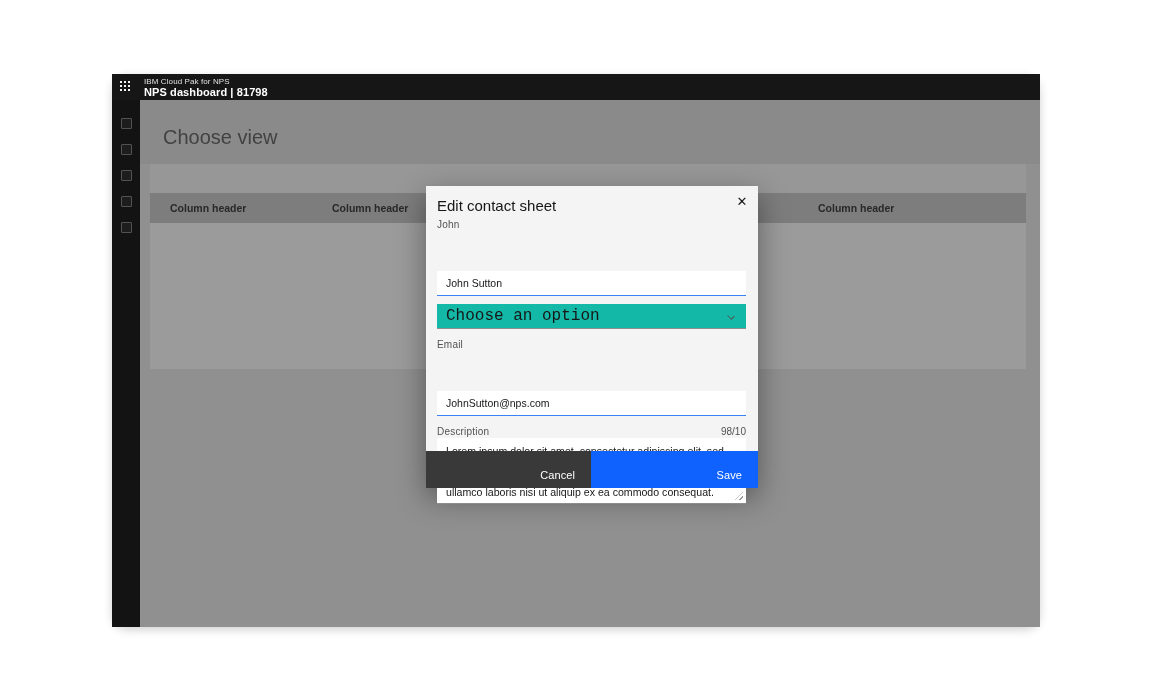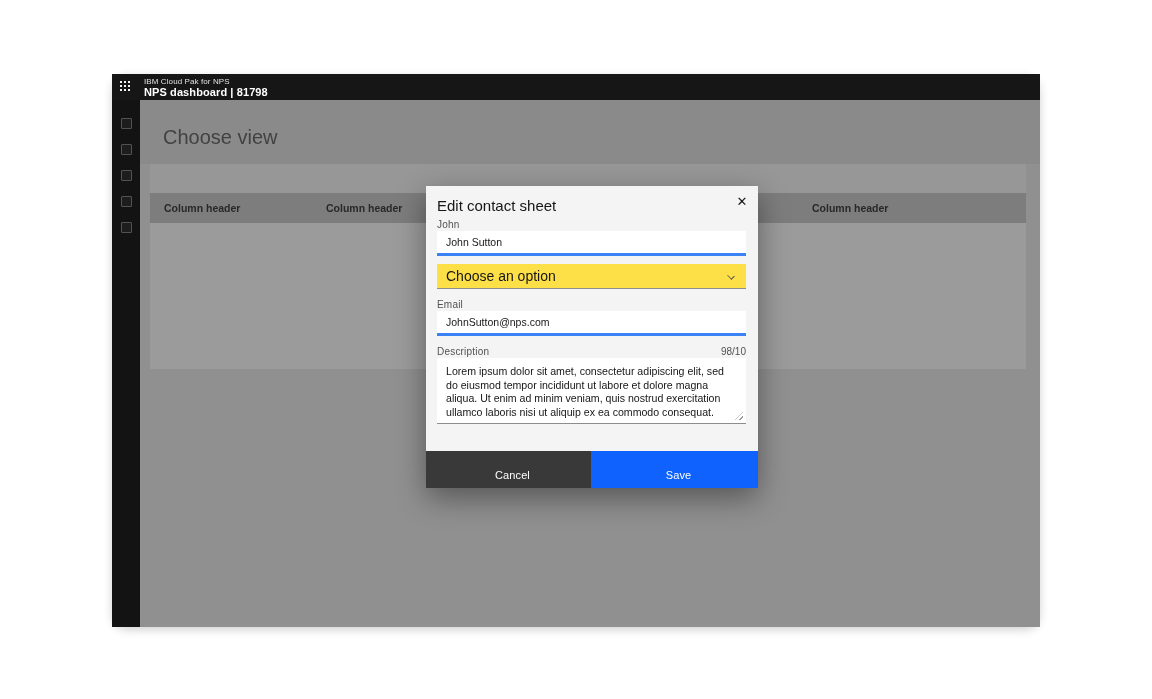--- a/index.html
+++ b/index.html
@@ -23,54 +23,54 @@
   .side-nav { position:absolute; left:0; top:26px; bottom:0; width:28px; background:#131313;
               display:flex; flex-direction:column; align-items:center; padding-top:18px; gap:15px; }
   .nav-sq { width:11px; height:11px; border:1px solid #525252; background:#1d1d1d; border-radius:1px; cursor:pointer; }
 
   
   .main { position:absolute; left:28px; top:26px; right:0; bottom:0; background:#909090; overflow:hidden; }
   .title-band { position:absolute; left:0; top:0; right:0; height:64px; background:#8a8a8a; }
   .page-title { position:absolute; left:23px; top:26px; font-size:20px; color:#424242; font-weight:400; }
   .table-wrap { position:absolute; left:10px; top:64px; width:876px; height:205px; background:#979797; }
   .thead { position:absolute; left:0; right:0; top:29px; height:30px; background:#7d7d7d; display:flex; }
-  .th { display:flex; align-items:center; padding-left:14px; font-size:10.5px; font-weight:700; color:#282828; }
+  .th { display:flex; align-items:center; padding-left:20px; font-size:10.5px; font-weight:700; color:#282828; }
   .th:nth-child(1),.th:nth-child(2),.th:nth-child(3),.th:nth-child(4) { width:162px; flex:none; }
   .th:nth-child(5) { flex:1; }
   .tbody { position:absolute; left:0; right:0; top:59px; bottom:0; background:#9b9b9b; }
 
   
   .modal { position:absolute; left:314px; top:112px; width:332px; height:302px; background:#f4f4f4;
            box-shadow:0 10px 28px rgba(0,0,0,0.40); z-index:10; padding:9px 12px 0 11px; }
   .modal-title { font-size:15px; line-height:20px; color:#161616; margin-top:1px; }
   .close-btn { position:absolute; top:6px; right:6px; width:20px; height:20px; border:none; background:transparent;
                font-size:13px; line-height:20px; color:#161616; cursor:pointer; text-align:center; padding:0;
                font-family:"Liberation Sans", sans-serif; }
   .form { margin-top:3px; }
   .fgroup { margin-top:8px; }
   .fgroup.first { margin-top:0; }
   .fgroup.mt10 { margin-top:10px; }
   .flabel-row { display:flex; justify-content:space-between; align-items:baseline; }
   .flabel { font-size:10px; line-height:12px; color:#525252; letter-spacing:.2px; }
   .fcounter { font-size:10px; line-height:12px; color:#525252; }
-  .tinput { width:100%; height:25px; background:#ffffff; border:none; border-bottom:3px solid #3b82f6;
-            padding:0 9px; font-size:10.5px; color:#161616; font-family:"Liberation Sans", sans-serif; outline:none; }
-  .dropdown { position:relative; width:100%; height:25px; background:#fde047; border-bottom:1px solid #8d8d8d;
-              display:flex; align-items:center; padding:0 26px 0 9px; font-size:14px; color:#161616; cursor:pointer; }
+  .tinput { width:100%; height:25px; background:#ffffff; border:none; border-bottom:1px solid #3b82f6;
+            padding:0 9px; font-size:10.5px; color:#161616; font-family:"Liberation Sans", sans-serif; outline:none;margin-top:40px; }
+  .dropdown { position:relative; width:100%; height:25px; background:#14b8a6; border-bottom:1px solid #8d8d8d;
+              display:flex; align-items:center; padding:0 26px 0 9px; font-size:16px; color:#161616; cursor:pointer;font-family:Liberation Mono, monospace; }
   .chevron { position:absolute; right:12px; top:9px; width:6px; height:6px;
              border-right:1.3px solid #525252; border-bottom:1.3px solid #525252; transform:rotate(45deg) scale(1,.8); }
   .ta-wrap { position:relative; }
   .ttextarea { display:block; width:100%; height:66px; background:#ffffff; border:none; border-bottom:1px solid #8d8d8d;
                padding:7px 14px 6px 9px; font-size:10.6px; line-height:13.6px; color:#161616;
                font-family:"Liberation Sans", sans-serif; resize:none; outline:none; overflow:hidden; }
   .resize-grip { position:absolute; right:3px; bottom:4px; width:8px; height:8px;
                  background:repeating-linear-gradient(-45deg, transparent 0 2px, #9a9a9a 2px 3px);
                  clip-path:polygon(100% 0, 100% 100%, 0 100%); }
   .modal-footer { position:absolute; left:0; right:0; bottom:0; height:37px; display:flex; }
-  .btn { border:none; cursor:pointer; text-align:center; padding:10px 3px 0 11px; font-size:11px;
+  .btn { border:none; cursor:pointer; text-align:right; padding:10px 16px 0 11px; font-size:11px;
          color:#ffffff; font-family:"Liberation Sans", sans-serif; letter-spacing:.1px; }
   .btn-cancel { width:165px; flex:none; }
   .btn-save { flex:1; }
 </style>
 </head>
 <body>
 
 <div class="stage">
   <div class="app">
 

